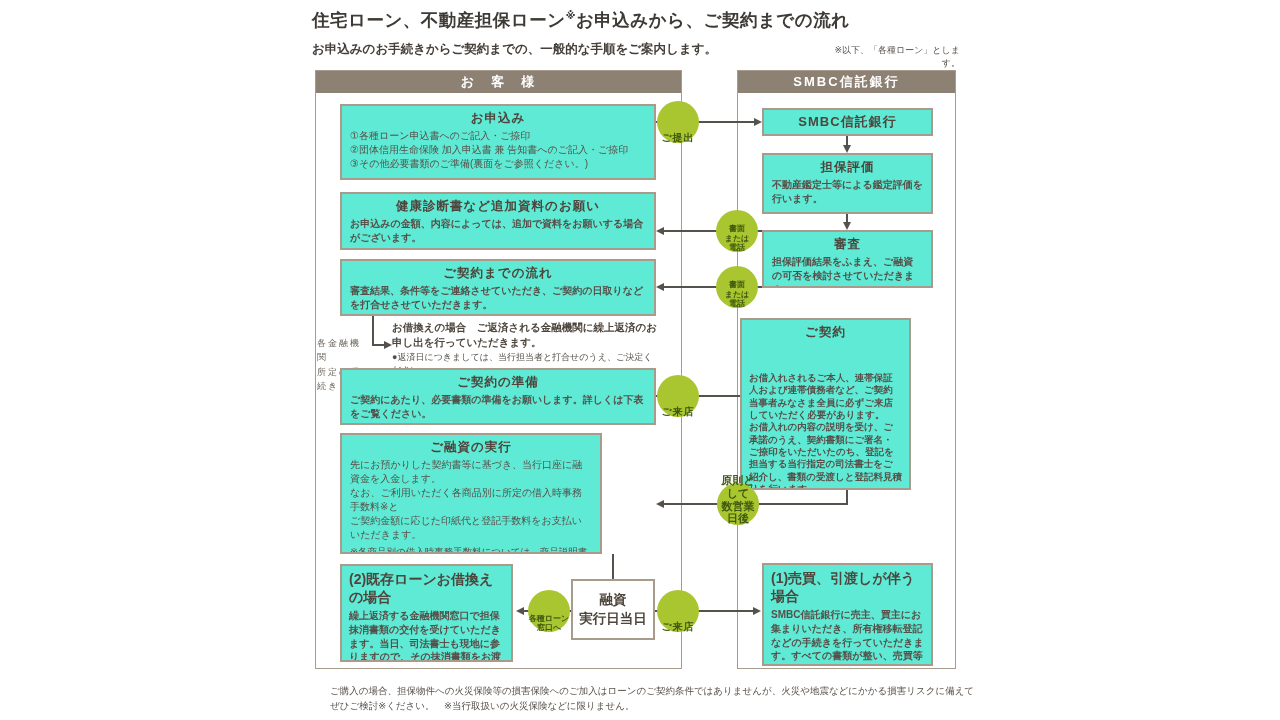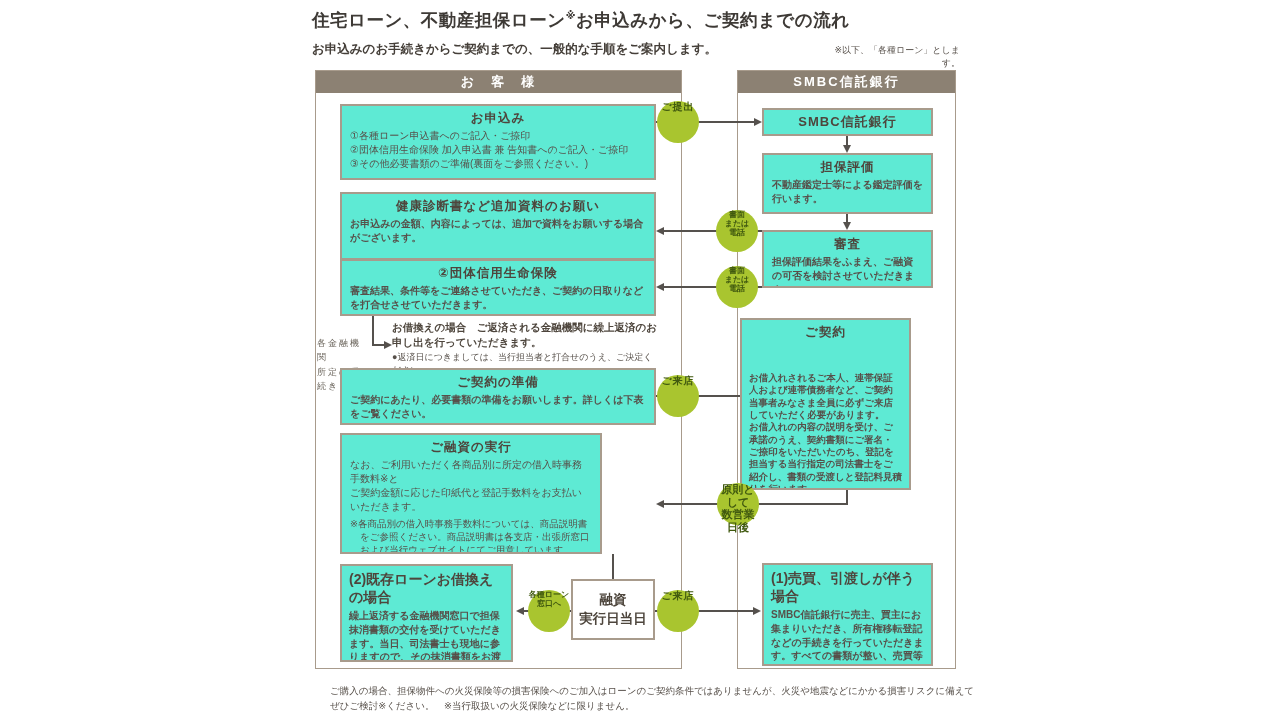--- a/index.html
+++ b/index.html
@@ -34,21 +34,21 @@
   .side-label{position:absolute;font-size:9px;color:#6b655c;letter-spacing:2px;line-height:1.6;z-index:3;}
 
   .hline{position:absolute;height:2px;background:#55514d;z-index:2;}
   .vline{position:absolute;width:2px;background:#55514d;z-index:2;}
   .tri{position:absolute;width:0;height:0;z-index:2;}
   .tri-right{border-top:4px solid transparent;border-bottom:4px solid transparent;border-left:8px solid #55514d;}
   .tri-left{border-top:4px solid transparent;border-bottom:4px solid transparent;border-right:8px solid #55514d;}
   .tri-down{border-left:4px solid transparent;border-right:4px solid transparent;border-top:8px solid #55514d;}
 
   .badge{position:absolute;width:42px;height:42px;border-radius:50%;background:#a9c52f;z-index:5;
-         display:flex;flex-direction:column;align-items:center;justify-content:flex-start;
+         display:flex;flex-direction:column;align-items:center;justify-content:flex-end;
          color:#40590f;font-weight:bold;text-align:center;}
   .badge span{display:block;line-height:1.15;}
   .badge-m span{font-size:10px;letter-spacing:1px;}
   .badge-s span{font-size:8px;}
   .badge-xs span{font-size:11px;}
 
   .footer{position:absolute;left:330px;top:684px;width:645px;font-size:9.5px;line-height:1.55;color:#57504a;}
 </style>
 </head>
 <body>
@@ -66,46 +66,47 @@
     <div class="col-header">SMBC信託銀行</div>
   </div>
 
   <div class="box" style="left:340px;top:104px;width:316px;height:76px;">
     <div class="box-title">お申込み</div>
     <div class="box-line">①各種ローン申込書へのご記入・ご捺印</div>
     <div class="box-line">②団体信用生命保険 加入申込書 兼 告知書へのご記入・ご捺印</div>
     <div class="box-line">③その他必要書類のご準備(裏面をご参照ください。)</div>
   </div>
 
-  <div class="box" style="left:340px;top:192px;width:316px;height:68px;">
+  <div class="box" style="left:340px;top:192px;width:316px;height:58px;">
     <div class="box-title">健康診断書など追加資料のお願い</div>
     <div class="box-body">お申込みの金額、内容によっては、追加で資料をお願いする場合がございます。</div>
   </div>
 
   <div class="box" style="left:340px;top:259px;width:316px;height:57px;">
-    <div class="box-title">②団体信用生命保険</div>
+    <div class="box-title">ご契約までの流れ</div>
     <div class="box-body">審査結果、条件等をご連絡させていただき、ご契約の日取りなどを打合せさせていただきます。</div>
   </div>
 
   <div class="side-label" style="left:317px;top:336px;width:54px;">
     <div>各金融機関</div>
     <div>所定の手続き</div>
   </div>
   <div class="refi-block" style="left:392px;top:320px;width:266px;">
     <div class="refi-bold">お借換えの場合　ご返済される金融機関に繰上返済のお申し出を行っていただきます。</div>
     <div class="refi-bullet">●返済日につきましては、当行担当者と打合せのうえ、ご決定ください。</div>
   </div>
 
   <div class="box" style="left:340px;top:368px;width:316px;height:57px;">
     <div class="box-title">ご契約の準備</div>
     <div class="box-body">ご契約にあたり、必要書類の準備をお願いします。詳しくは下表をご覧ください。</div>
   </div>
 
   <div class="box" style="left:340px;top:433px;width:262px;height:121px;">
     <div class="box-title">ご融資の実行</div>
+    <div class="box-line">先にお預かりした契約書等に基づき、当行口座に融資金を入金します。</div>
     <div class="box-line">なお、ご利用いただく各商品別に所定の借入時事務手数料※と</div>
     <div class="box-line">ご契約金額に応じた印紙代と登記手数料をお支払いいただきます。</div>
     <div class="box-note">※各商品別の借入時事務手数料については、商品説明書をご参照ください。商品説明書は各支店・出張所窓口および当行ウェブサイトにてご用意しています。</div>
   </div>
 
   <div class="box" style="left:340px;top:564px;width:173px;height:98px;padding:4px 7px;">
     <div class="box-title-left">(2)既存ローンお借換えの場合</div>
     <div class="box-body">繰上返済する金融機関窓口で担保抹消書類の交付を受けていただきます。当日、司法書士も現地に参りますので、その抹消書類をお渡しいただければ、すべて完了です。</div>
   </div>
 

